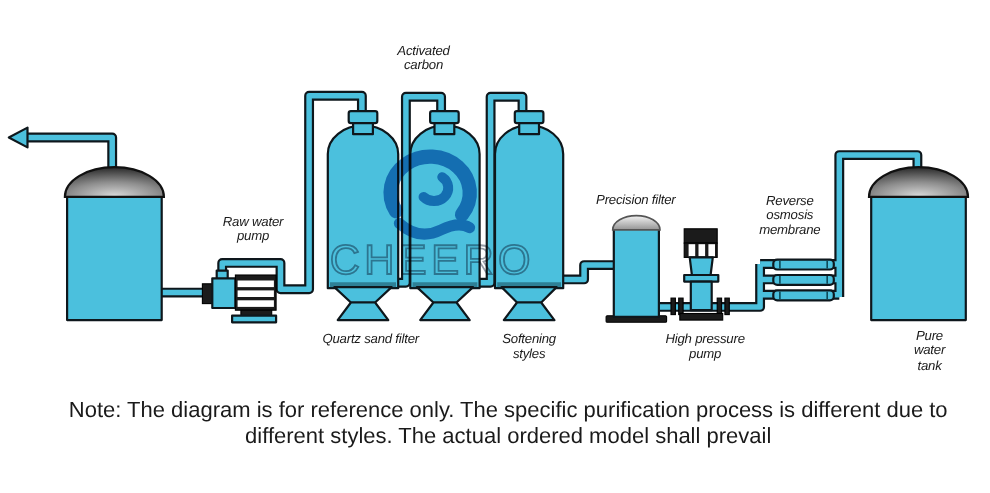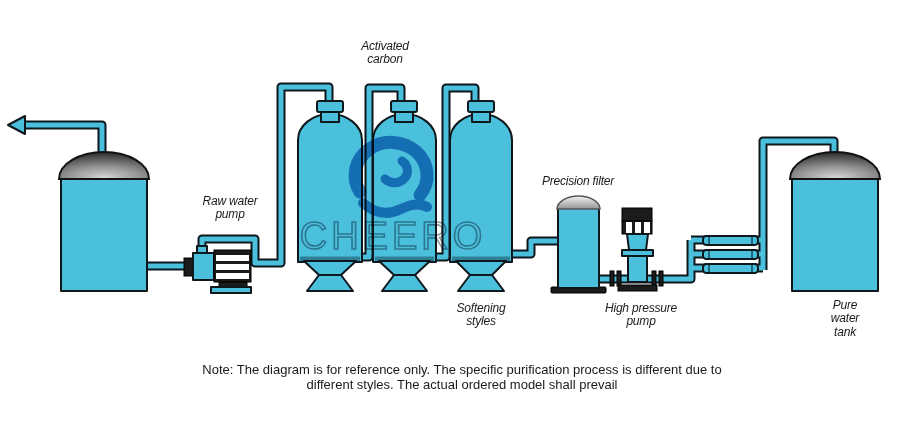--- a/index.html
+++ b/index.html
@@ -22,21 +22,21 @@
     fill:none;stroke:var(--watermark-gray,#8a919c);stroke-width:1.6;
     font-family:"Liberation Sans",sans-serif;font-size:38px;letter-spacing:4px;
   }
   .lbl{
     position:absolute;transform:translateX(-50%);text-align:center;
     white-space:pre-line;font-size:12px;line-height:1.12;
     color:var(--text,#1a1a1a);letter-spacing:-0.2px;font-style:italic;
   }
   .note{
     position:absolute;left:0;right:0;top:362px;text-align:center;
-    white-space:pre-line;font-size:13px;line-height:1.18;
+    white-space:pre-line;font-size:20px;line-height:1.18;
     color:var(--text,#1a1a1a);
     margin-left:24px;
   }
 </style>
 </head>
 <body>
 
 <div class="stage">
 
   <svg class="diagram" width="900" height="448" viewBox="0 0 900 448">
@@ -160,25 +160,29 @@
     <g class="logo">
       <path class="logo-stroke" stroke-width="13" d="M 360 192 A 36 33 0 1 1 420 195"></path>
       <path class="logo-stroke" stroke-width="9" d="M 402 161 A 13 12 0 1 1 385 179"></path>
       <path class="logo-stroke" stroke-width="10" d="M 363 203 Q 381 219 401 209 Q 417 201 427 207"></path>
       <text class="brandtext" x="393" y="249" text-anchor="middle">CHEERO</text>
     </g>
   </svg>
 
   <div class="lbl" style="left:230px;top:195px">Raw water
 pump</div>
+  <div class="lbl" style="left:337px;top:302px">Quartz sand filter</div>
   <div class="lbl" style="left:385px;top:40px">Activated
 carbon</div>
   <div class="lbl" style="left:481px;top:302px">Softening
 styles</div>
   <div class="lbl" style="left:578px;top:175px">Precision filter</div>
   <div class="lbl" style="left:641px;top:302px">High pressure
 pump</div>
+  <div class="lbl" style="left:718px;top:176px">Reverse
+osmosis
+membrane</div>
   <div class="lbl" style="left:845px;top:299px">Pure water
 tank</div>
 
   <div class="note">Note: The diagram is for reference only. The specific purification process is different due to
 different styles. The actual ordered model shall prevail</div>
 </div>
 
 </body></html>

